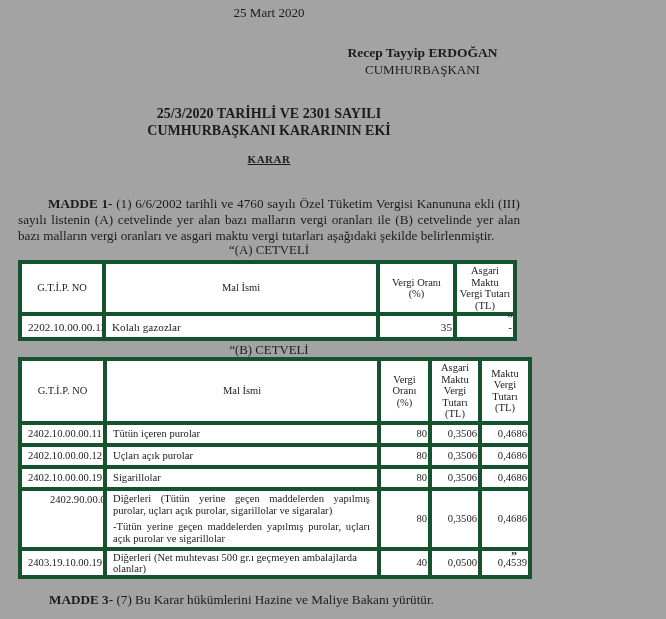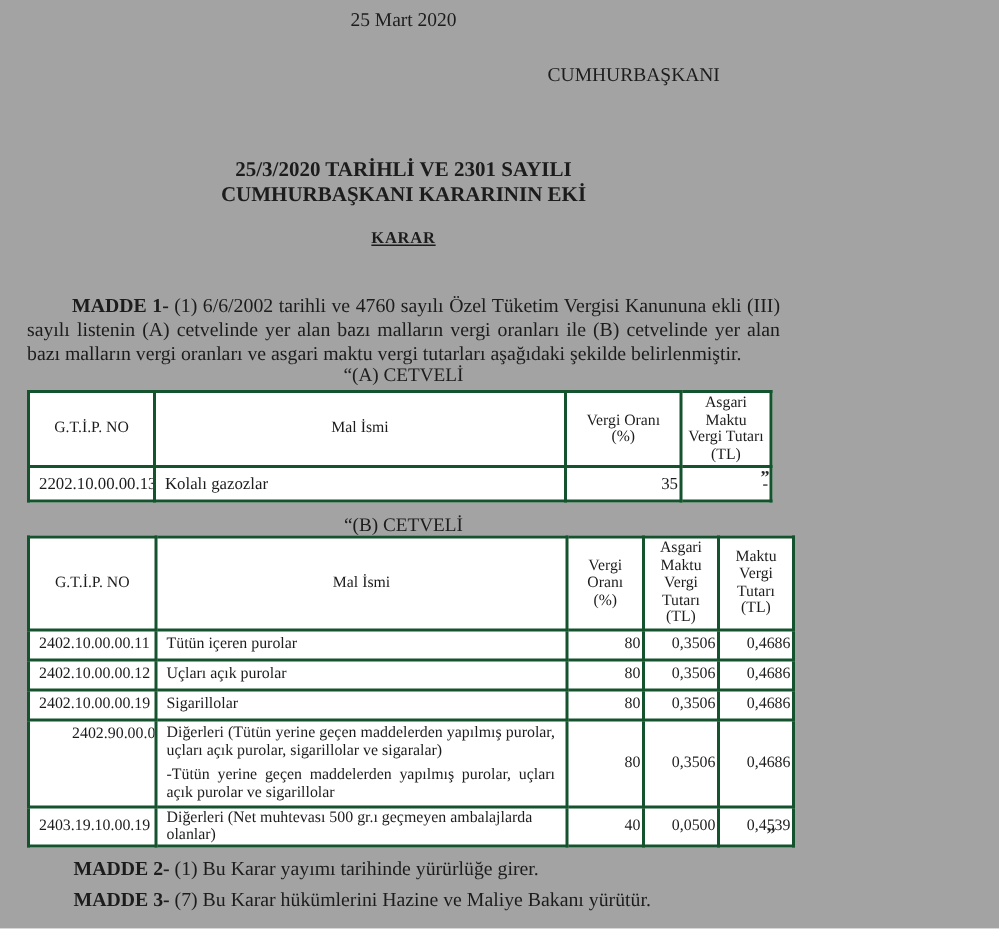--- a/index.html
+++ b/index.html
@@ -21,21 +21,21 @@
   .karar{top:153px;font-weight:bold;font-size:11px;}
   .karar span{text-decoration:underline;letter-spacing:0.5px;}
   .para{top:183px;font-size:13.2px;line-height:16px;text-align:justify;}
   .para .indent{display:inline-block;width:30px;}
   .bold{font-weight:bold;}
   .tbl-title{font-size:12.8px;}
   .title-a{top:243px;}
   .title-b{top:343px;}
 
   table{border-collapse:collapse;table-layout:fixed;position:absolute;left:18px;background:#fff;}
-  td{border:2px solid #14532d;overflow:hidden;}
+  td{border:4px solid #14532d;overflow:hidden;}
   .hdr{white-space:pre-line;text-align:center;vertical-align:middle;font-size:10.5px;line-height:11.5px;padding:1px 2px;}
   .c{text-align:right;vertical-align:middle;}
   .l{text-align:left;vertical-align:middle;padding-left:6px;padding-right:3px;}
 
   .table-a{top:260px;width:495px;font-size:11.2px;}
   .table-a .hrow td{height:33px;}
   .table-a .drow td{height:19px;margin-top:11px;}
 
   .table-b{top:357px;width:510px;font-size:10.6px;}
   .table-b .hrow td{height:54px;}
@@ -56,20 +56,21 @@
   .madde3{top:592px;}
 </style>
 </head>
 <body>
 
 <div class="page">
 
   <div class="col center date">25 Mart 2020</div>
 
   <div class="signature">
+    <div class="sig-name">Recep Tayyip ERDOĞAN</div>
     <div class="sig-title">CUMHURBAŞKANI</div>
   </div>
 
   <div class="col center heading">
     <div>25/3/2020 TARİHLİ VE 2301 SAYILI</div>
     <div>CUMHURBAŞKANI KARARININ EKİ</div>
   </div>
 
   <div class="col center karar">
     <span>KARAR</span>
@@ -168,17 +169,16 @@
       <td class="l">2403.19.10.00.19</td>
       <td class="l">Diğerleri (Net muhtevası 500 gr.ı geçmeyen ambalajlarda olanlar)</td>
       <td class="c">40</td>
       <td class="c">0,0500</td>
       <td class="c">0,4539</td>
     </tr>
   </tbody>
     </table>
   <div class="endquote quote-b">”</div>
 
-  <div class="madde madde2"><span class="pad"></span><span class="bold">MADDE 2-</span><span> (1) Bu Karar yayımı tarihinde yürürlüğe girer.</span></div>
 
   <div class="madde madde3"><span class="pad"></span><span class="bold">MADDE 3-</span><span> (7) Bu Karar hükümlerini Hazine ve Maliye Bakanı yürütür.</span></div>
 
 </div>
 
 </body></html>

